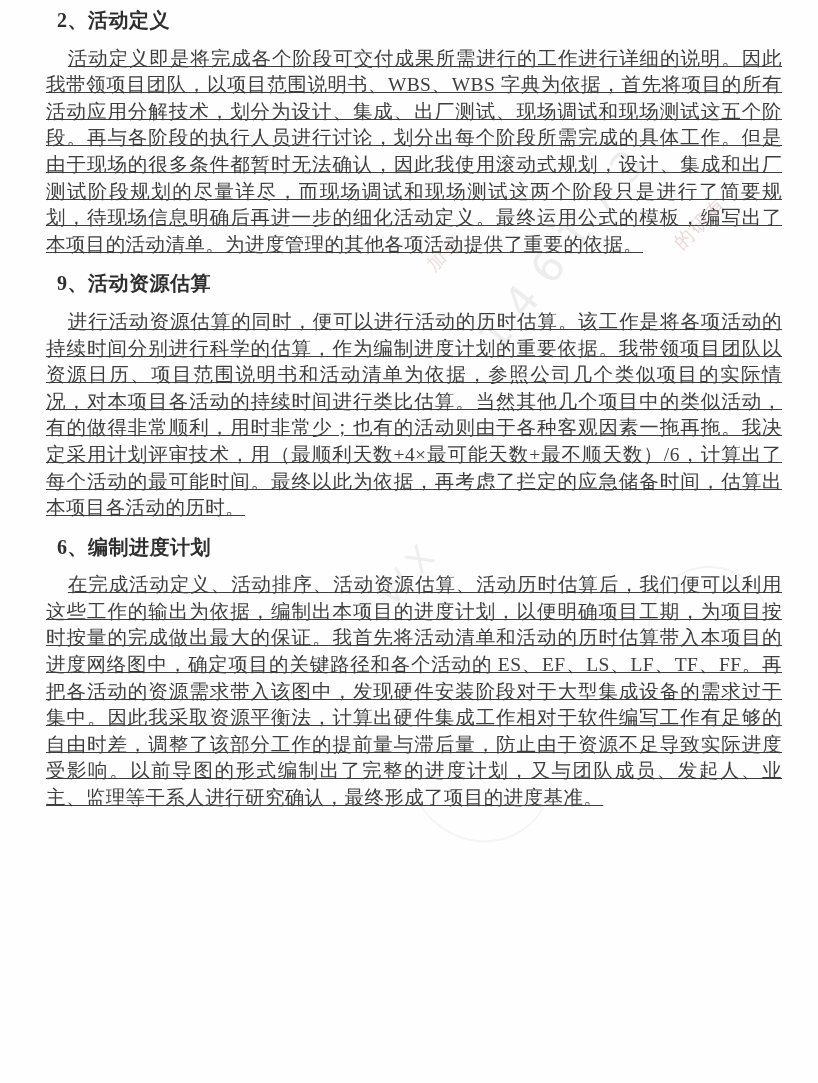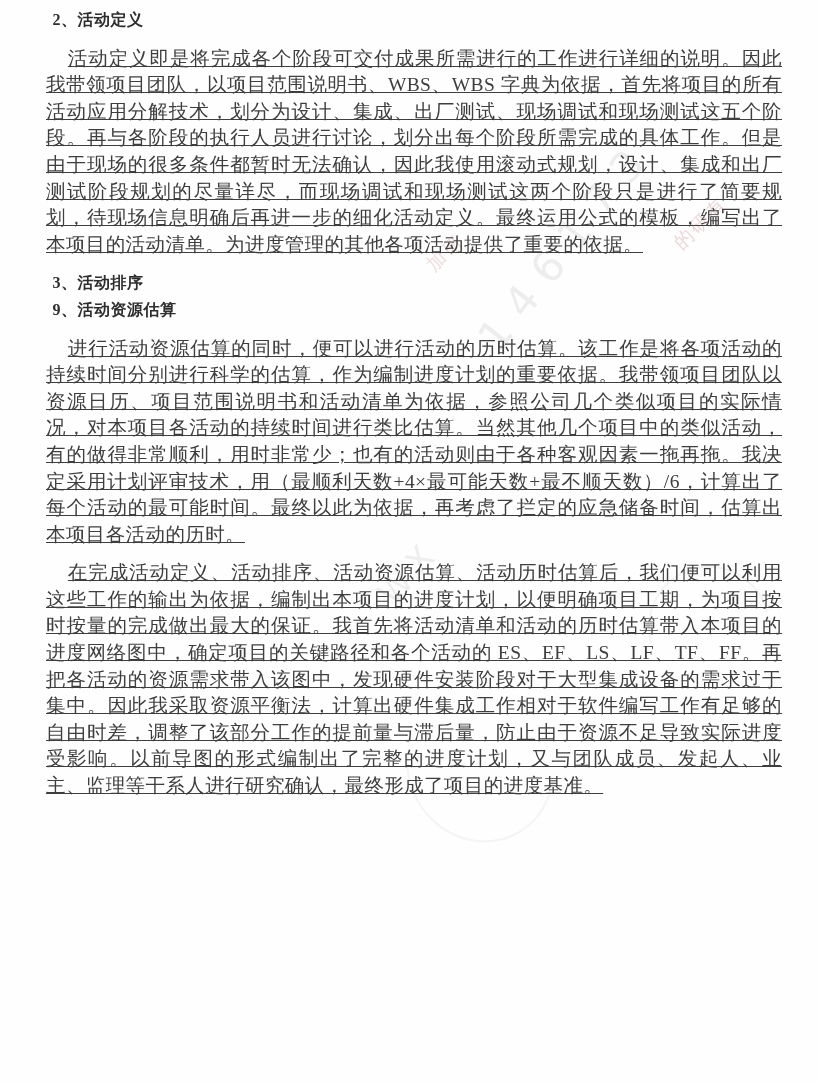--- a/index.html
+++ b/index.html
@@ -11,21 +11,21 @@
   .page{
     position:absolute;top:7px;left:34px;right:24px;bottom:0;
     color:#3e3e3e;
     font-size:19.5px;
     line-height:26.6px;
     z-index:2;
   }
   .sec-heading{
     margin:0;
     text-indent:1.15em;
-    font-size:16px;
+    font-size:20px;
     font-weight:bold;
     color:#2e2e2e;
     letter-spacing:.5px;
   }
   .sec-body{
     margin:12px;
     text-indent:1.12em;
     text-align:justify;
     letter-spacing:.4px;
     word-break:break-all;
@@ -77,21 +77,21 @@
 <div class="wm wm-pink1">的研有</div>
 <div class="wm wm-pink2">加研</div>
 <div class="wm wm-arc1"></div>
 <div class="wm wm-arc2"></div>
 
 <div class="page">
 
   <h3 class="sec-heading">2、活动定义</h3>
   <p class="sec-body">活动定义即是将完成各个阶段可交付成果所需进行的工作进行详细的说明。因此我带领项目团队，以项目范围说明书、WBS、WBS 字典为依据，首先将项目的所有活动应用分解技术，划分为设计、集成、出厂测试、现场调试和现场测试这五个阶段。再与各阶段的执行人员进行讨论，划分出每个阶段所需完成的具体工作。但是由于现场的很多条件都暂时无法确认，因此我使用滚动式规划，设计、集成和出厂测试阶段规划的尽量详尽，而现场调试和现场测试这两个阶段只是进行了简要规划，待现场信息明确后再进一步的细化活动定义。最终运用公式的模板，编写出了本项目的活动清单。为进度管理的其他各项活动提供了重要的依据。</p>
 
-  <h3 class="sec-heading">3、活动排序</h3>
 
   <h3 class="sec-heading">9、活动资源估算</h3>
 
   <p class="sec-body">进行活动资源估算的同时，便可以进行活动的历时估算。该工作是将各项活动的持续时间分别进行科学的估算，作为编制进度计划的重要依据。我带领项目团队以资源日历、项目范围说明书和活动清单为依据，参照公司几个类似项目的实际情况，对本项目各活动的持续时间进行类比估算。当然其他几个项目中的类似活动，有的做得非常顺利，用时非常少；也有的活动则由于各种客观因素一拖再拖。我决定采用计划评审技术，用（最顺利天数+4×最可能天数+最不顺天数）/6，计算出了每个活动的最可能时间。最终以此为依据，再考虑了拦定的应急储备时间，估算出本项目各活动的历时。</p>
 
+  <h3 class="sec-heading">6、编制进度计划</h3>
   <p class="sec-body">在完成活动定义、活动排序、活动资源估算、活动历时估算后，我们便可以利用这些工作的输出为依据，编制出本项目的进度计划，以便明确项目工期，为项目按时按量的完成做出最大的保证。我首先将活动清单和活动的历时估算带入本项目的进度网络图中，确定项目的关键路径和各个活动的 ES、EF、LS、LF、TF、FF。再把各活动的资源需求带入该图中，发现硬件安装阶段对于大型集成设备的需求过于集中。因此我采取资源平衡法，计算出硬件集成工作相对于软件编写工作有足够的自由时差，调整了该部分工作的提前量与滞后量，防止由于资源不足导致实际进度受影响。以前导图的形式编制出了完整的进度计划，又与团队成员、发起人、业主、监理等干系人进行研究确认，最终形成了项目的进度基准。</p>
 
 </div>
 
 </body></html>

